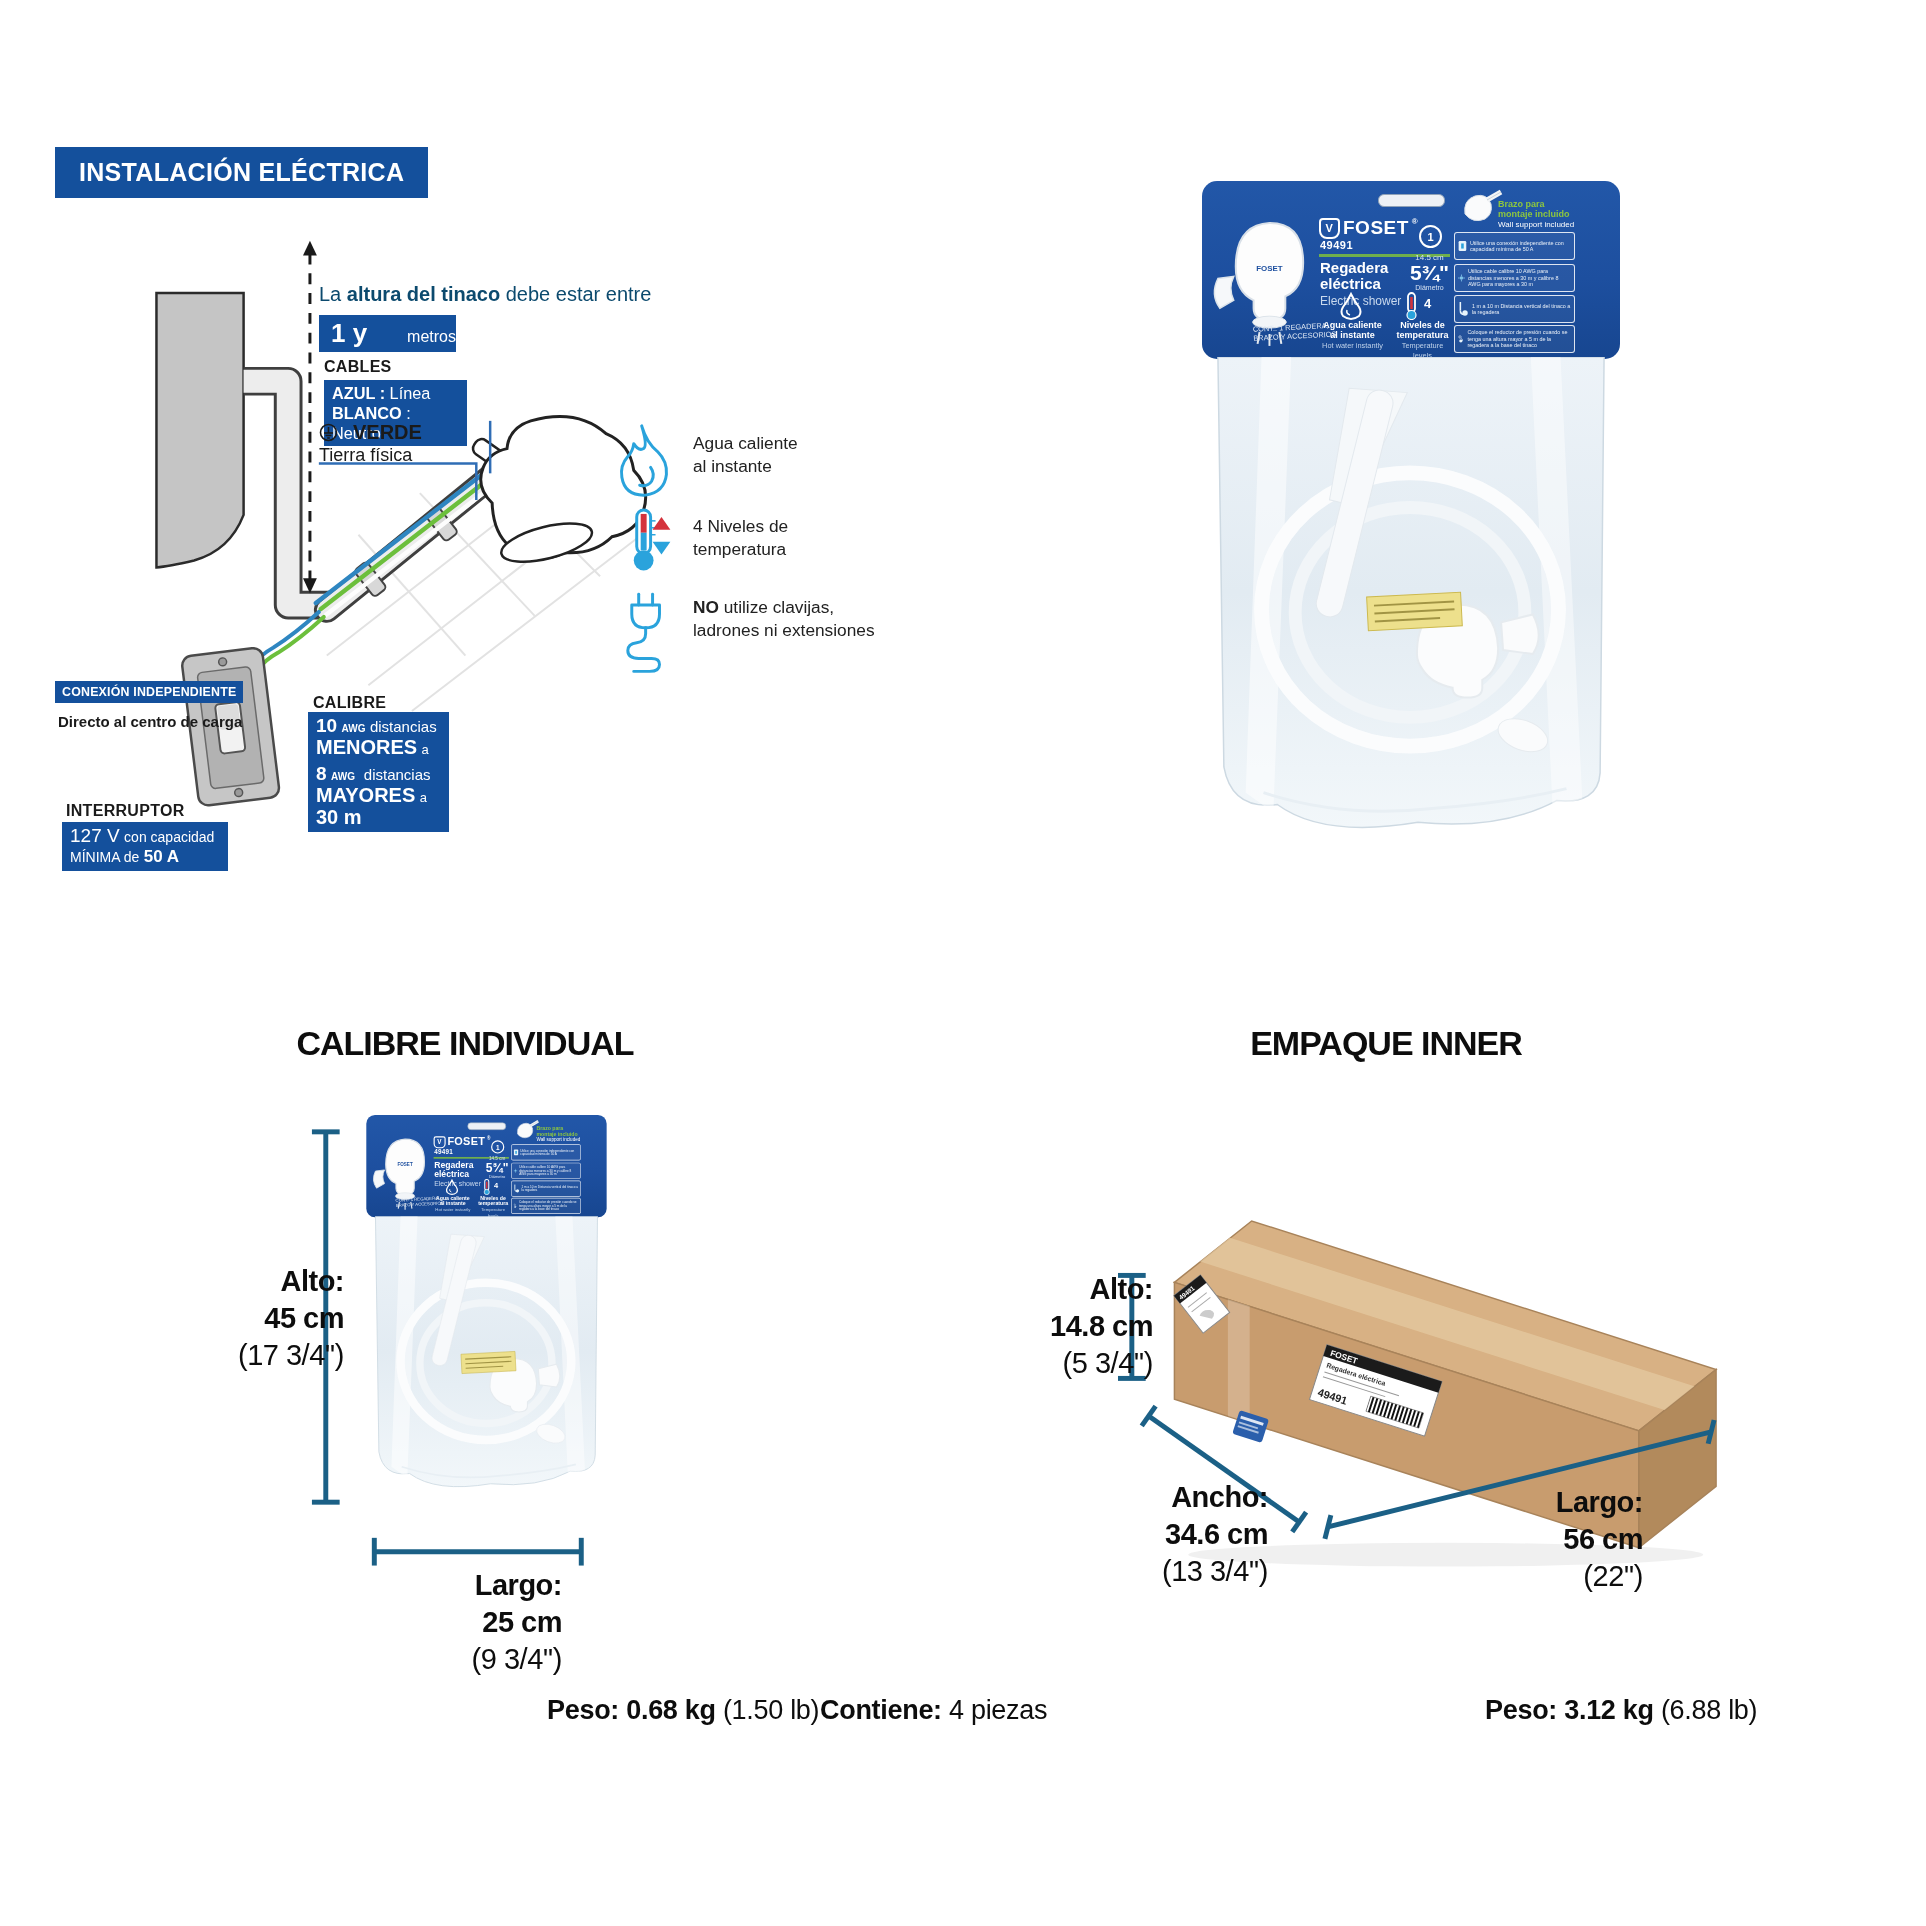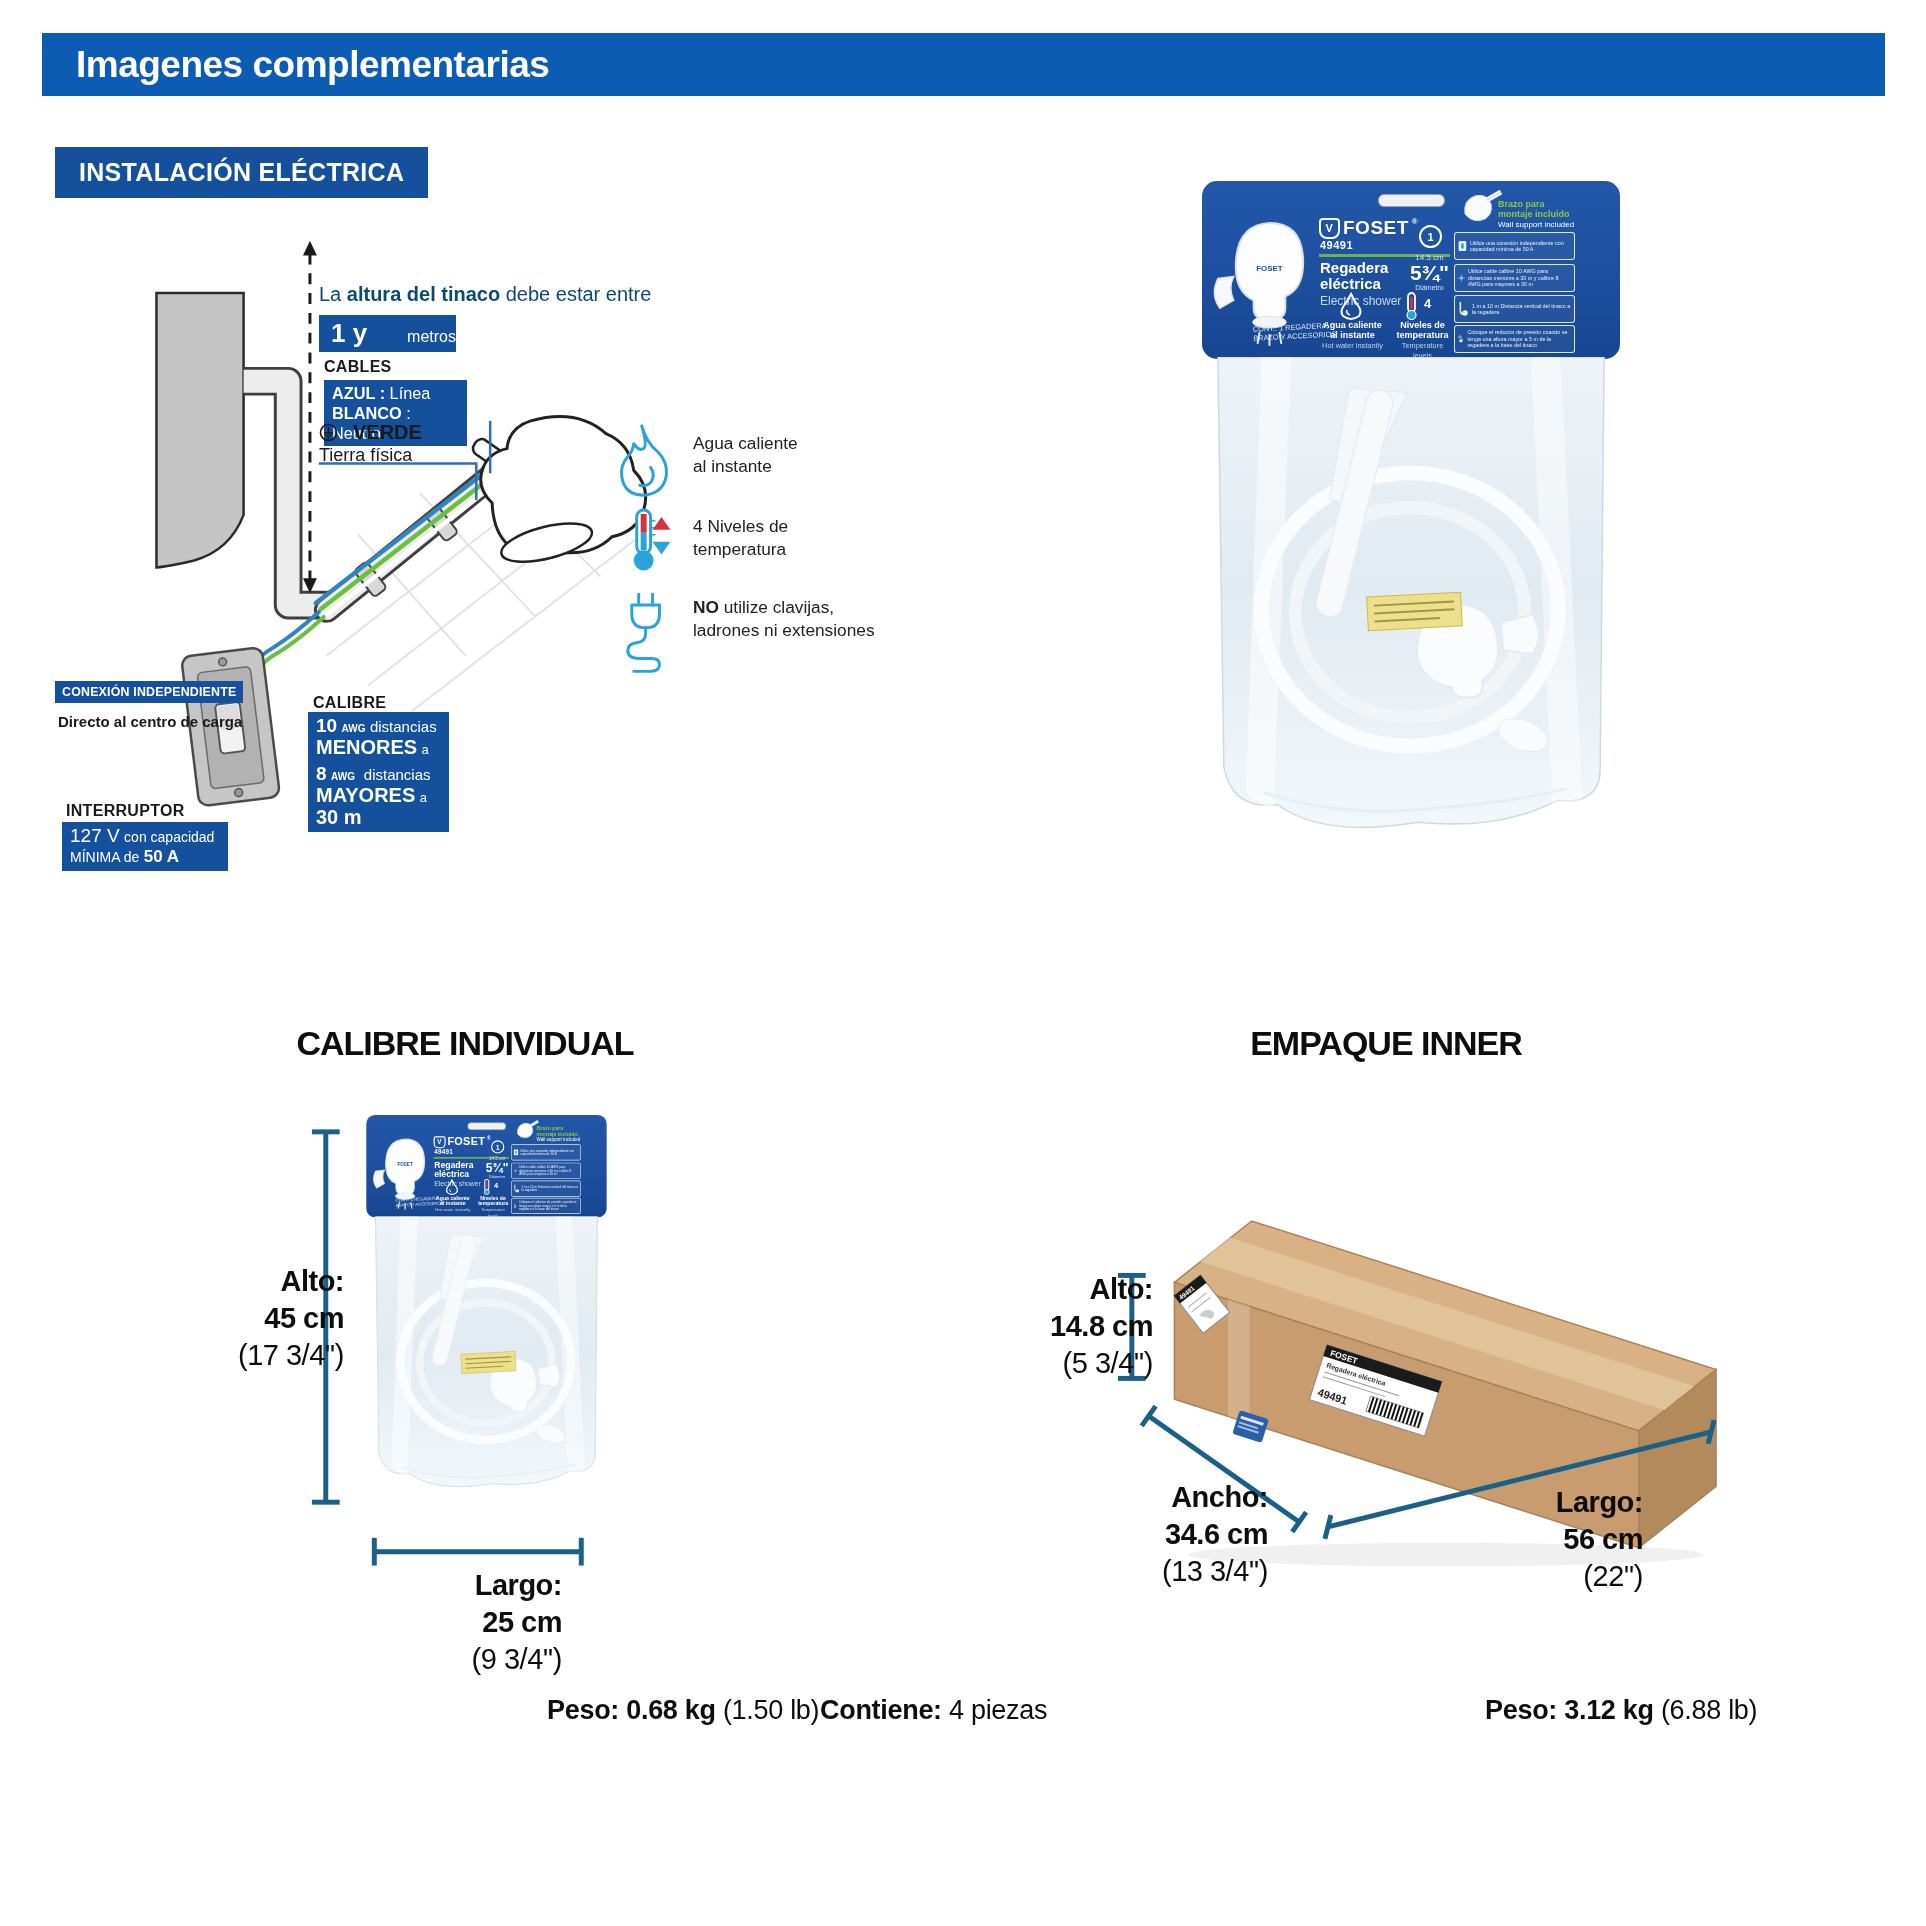--- a/index.html
+++ b/index.html
@@ -240,23 +240,20 @@
           <line x1="1319" y1="1527" x2="1305" y2="1547"></line>
         </g>
       <g>
           <line x1="1341" y1="1542" x2="1728" y2="1446"></line>
           <line x1="1344" y1="1530" x2="1338" y2="1554"></line>
           <line x1="1731" y1="1434" x2="1725" y2="1458"></line>
         </g>
     </g>
   </svg>
 
-  <div class="header-bar">
-    <span>Imagenes complementarias</span>
-  </div>
   <div class="section-badge">INSTALACIÓN ELÉCTRICA</div>
 
   <div class="note"><span>La </span><b>altura del tinaco</b><span> debe estar entre</span></div>
   <div class="b-range bluebox">
     <span class="big">1 y 10</span>
       <span class="unit">metros</span>
   </div>
   <div class="lbl" style="left:324px;top:358px">CABLES</div>
   <div class="b-cables bluebox">
     <div><b>AZUL :</b><span> Línea</span></div>

